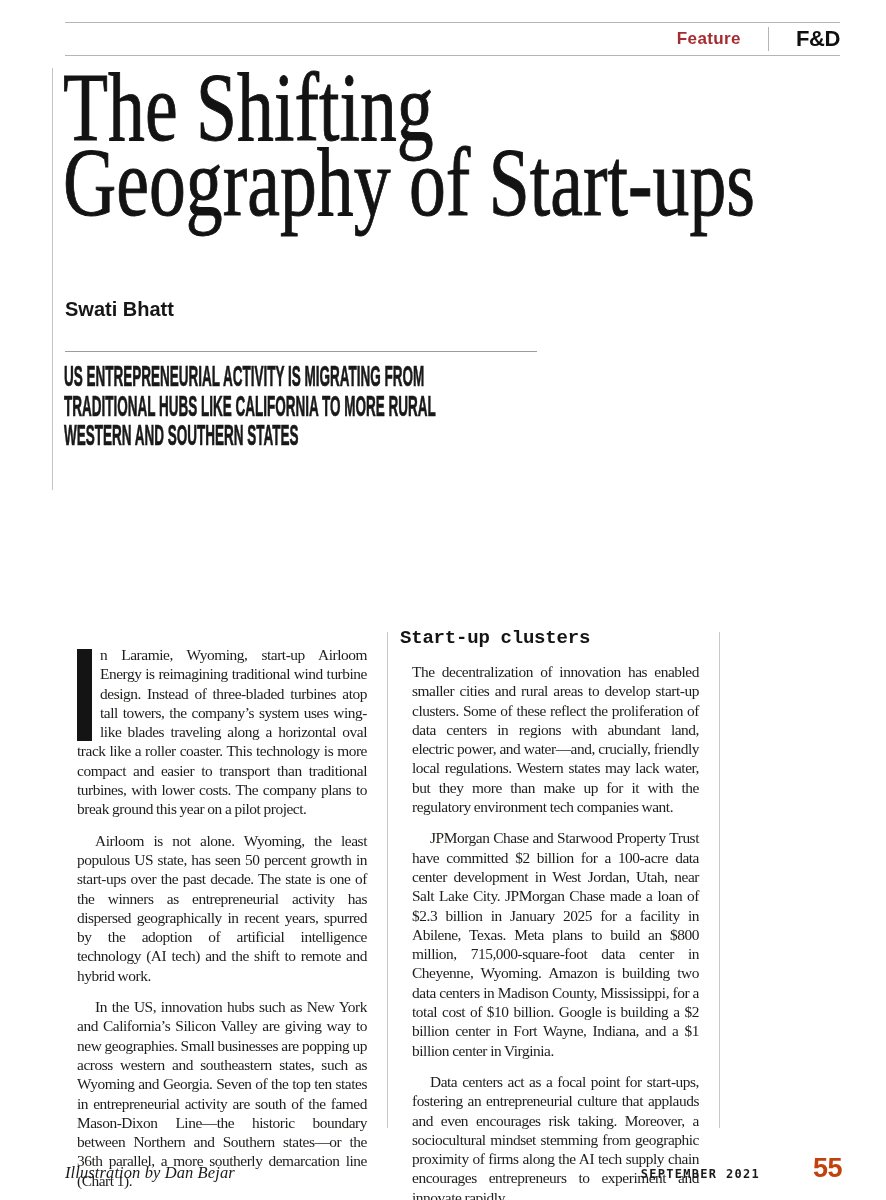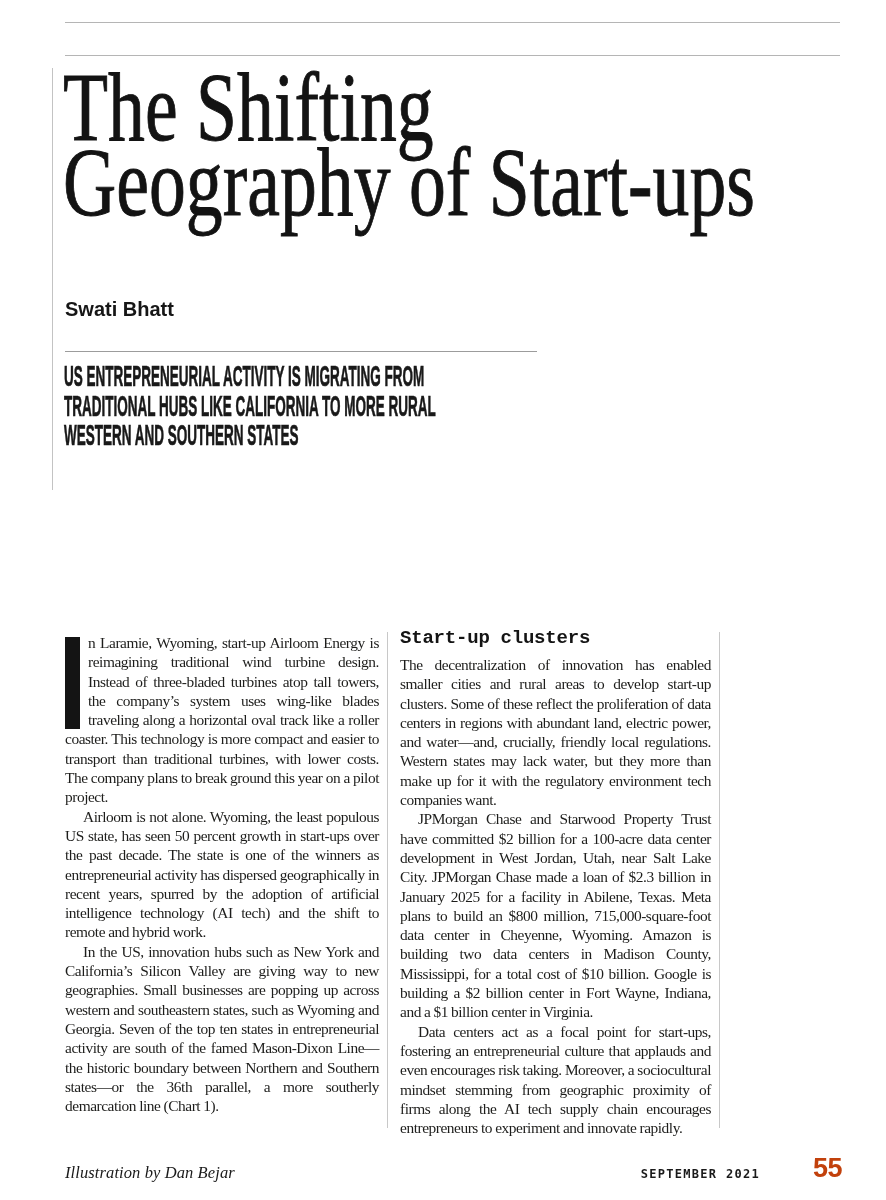--- a/index.html
+++ b/index.html
@@ -45,21 +45,21 @@
     transform:scaleX(0.45);transform-origin:left top;white-space:nowrap;
   }
 
   .col{
     position:absolute;font-size:15.4px;line-height:19.3px;
     letter-spacing:-.45px;word-spacing:-.3px;
     text-align:justify;hyphens:auto;-webkit-hyphens:auto;
   }
   .col-left{left:65px;top:633px;width:314px;}
   .col-right{left:400px;top:627px;width:311px;}
-  .col p{margin:0;}
+  .col p{margin:12px;}
   .col p.indent{text-indent:18px;}
 
   .drop-cap{
     float:left;width:15px;height:92px;background:#141414;
     margin:4px 8px 0 0;font-size:0;color:transparent;overflow:hidden;
   }
   .section-heading{
     font-family:Liberation Mono, monospace;font-weight:bold;font-size:19px;
     letter-spacing:-.2px;margin:0 0 5px 0;line-height:23px;color:#141414;text-align:left;
   }
@@ -84,20 +84,25 @@
   }
 </style>
 </head>
 <body>
 
 <div class="page">
 
   <div class="hrule" id="rule-top-a"></div>
   <div class="hrule" id="rule-top-b"></div>
 
+  <div class="header-meta">
+    <span class="feature-label">Feature</span>
+    <span class="header-divider"></span>
+    <span class="brand">F&amp;D</span>
+  </div>
 
   <div class="left-rule"></div>
 
   <h1 class="title">
     <span class="title-line">The Shifting</span>
     <span class="title-line">Geography of Start-ups</span>
   </h1>
 
   <div class="author">Swati Bhatt</div>
 

